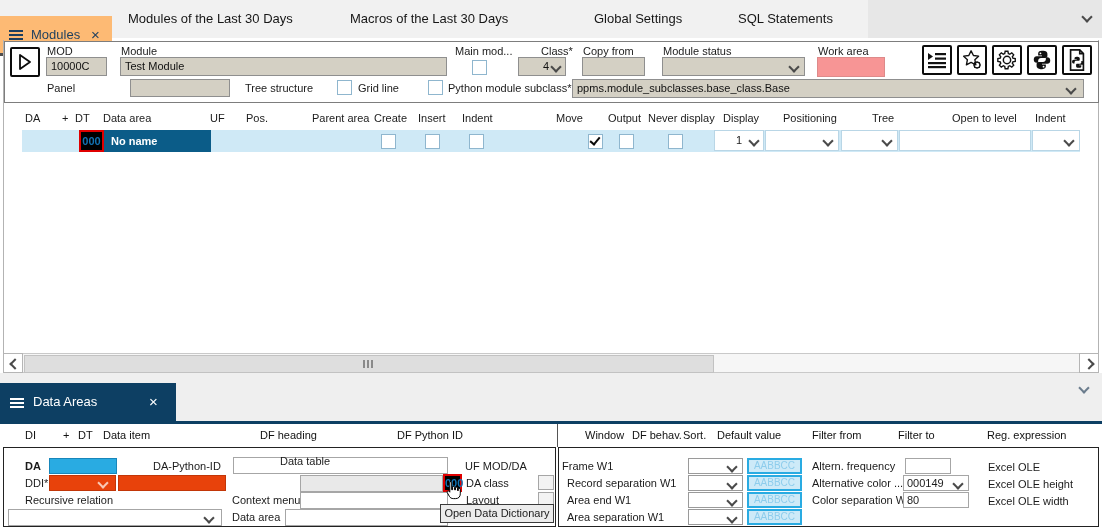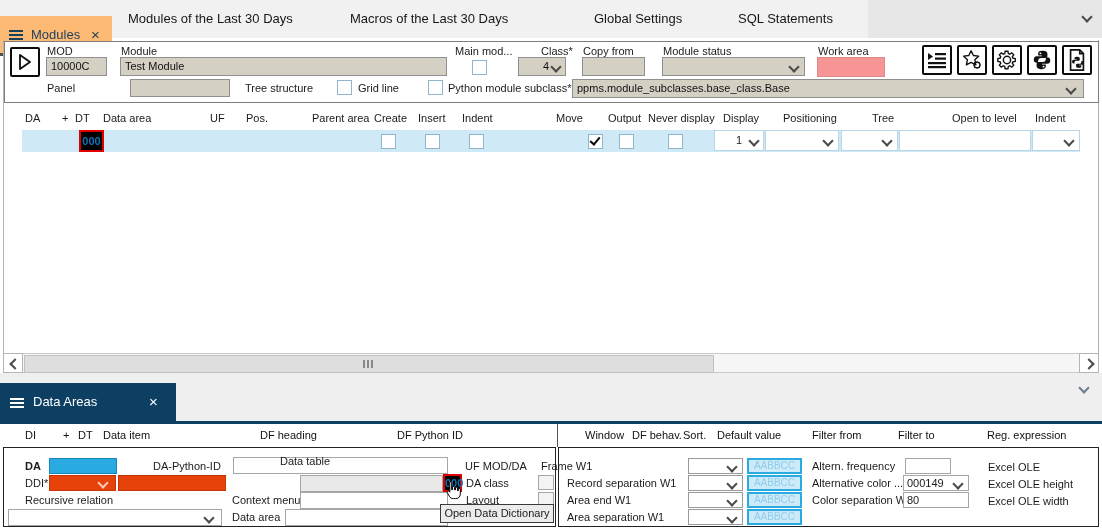--- a/index.html
+++ b/index.html
@@ -178,20 +178,21 @@
   <span class="lbl" style="left:608px;top:112px;">Output</span>
   <span class="lbl" style="left:648px;top:112px;">Never display</span>
   <span class="lbl" style="left:723px;top:112px;">Display</span>
   <span class="lbl" style="left:783px;top:112px;">Positioning</span>
   <span class="lbl" style="left:872px;top:112px;">Tree</span>
   <span class="lbl" style="left:952px;top:112px;">Open to level</span>
   <span class="lbl" style="left:1035px;top:112px;">Indent</span>
 
   <div id="arearow"></div>
   <div class="redbox" style="left:79px;top:130px;width:25px;height:22px;line-height:19px;">000</div>
+  <div class="abs" style="left:104px;top:130px;width:107px;height:22px;background:#0b5c88;color:#fff;font-weight:bold;line-height:22px;padding-left:7px;box-sizing:border-box;">No name</div>
   <span class="cb" style="left:381px;top:134px;"></span>
   <span class="cb" style="left:425px;top:134px;"></span>
   <span class="cb" style="left:469px;top:134px;"></span>
   <span class="cb checked" style="left:588px;top:134px;"></span>
   <span class="cb" style="left:619px;top:134px;"></span>
   <span class="cb" style="left:668px;top:134px;"></span>
   <div class="selcell" style="left:714px;width:50px;text-align:center;line-height:19px;">
     <span>1</span>
     <span class="chev" style="right:5px;top:6px;"></span>
   </div>
@@ -278,21 +279,21 @@
   <span class="lbl" style="left:232px;top:511px;">Data area</span>
   <div class="winp" style="left:285px;top:509px;width:163px;height:17px;"></div>
 
   <svg class="abs" style="left:444px;top:480px;z-index:40;" width="18" height="21" viewBox="0 0 18 21">
     <path d="M6.5 1.5c.7 0 1.2.5 1.2 1.2v7h.9V7.4c0-.6.5-1 1-1s1 .4 1 1v2.4h.9v-1.7c0-.6.5-1 1-1s1 .4 1 1v2.4h.9V9.4c0-.6.4-1 1-1 .5 0 .9.4.9 1v4.4c0 3-1.8 4.8-4.7 4.8H9.4c-1.8 0-3.1-.7-4-2.2l-2.1-3.7c-.3-.6-.2-1.2.3-1.6.6-.4 1.2-.2 1.6.3l.6.8V2.7c0-.7.5-1.2 1.2-1.2z" fill="#fff" stroke="#000" stroke-width="1"></path>
   </svg>
   <div id="tooltip">Open Data Dictionary</div>
 
   <div class="bbox" style="left:558px;width:541px;"></div>
 
-  <span class="lbl" style="left:541px;top:460px;">Frame W1</span>
+  <span class="lbl" style="left:562px;top:460px;">Frame W1</span>
   <div class="ssel" style="left:688px;top:458px;">
       <span class="chev" style="right:6px;top:4px;"></span>
     </div>
   <div class="aabbcc" style="left:747px;top:458px;">AABBCC</div>
   <span class="lbl" style="left:812px;top:460px;">Altern. frequency</span>
   <div class="winp" style="left:905px;top:458px;width:46px;height:16px;"></div>
   <span class="lbl" style="left:988px;top:461px;">Excel OLE</span>
 
   <span class="lbl" style="left:567px;top:477px;">Record separation W1</span>
   <div class="ssel" style="left:688px;top:475px;">

